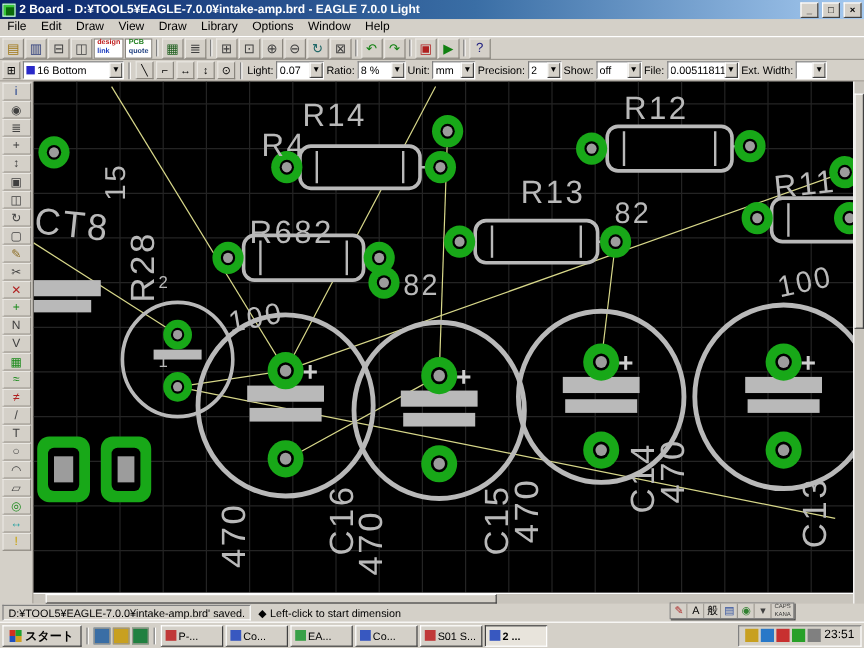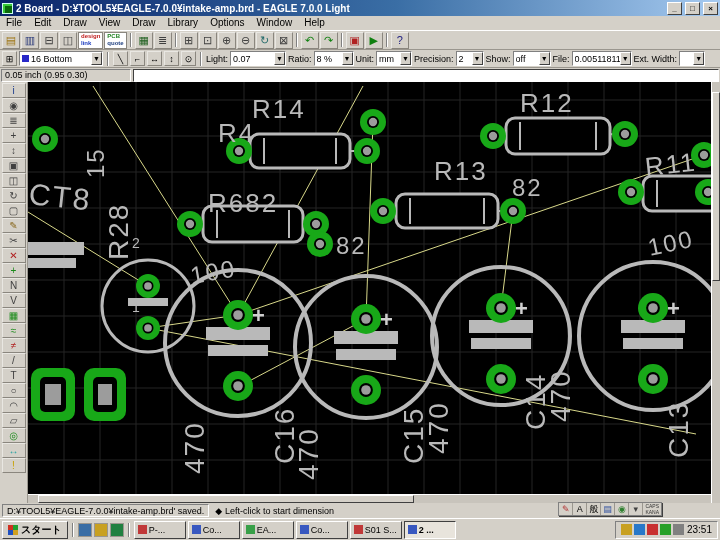--- a/index.html
+++ b/index.html
@@ -128,21 +128,21 @@
         <span class="arrow">▼</span>
       </div>
       <div class="tsep"></div>
       <div class="tb2-btn">╲</div>
       <div class="tb2-btn">⌐</div>
       <div class="tb2-btn">↔</div>
       <div class="tb2-btn">↕</div>
       <div class="tb2-btn">⊙</div>
       <div class="tsep"></div>
       <div class="lbl">Light:</div>
-      <div class="combo" style="width: 56px;">
+      <div class="combo" style="width: 40px;">
         <span class="cval">0.07</span>
         <span class="arrow">▼</span>
       </div>
       <div class="lbl">Ratio:</div>
       <div class="combo" style="width: 40px;">
         <span class="cval">8 %</span>
         <span class="arrow">▼</span>
       </div>
       <div class="lbl">Unit:</div>
       <div class="combo" style="width: 36px;">
@@ -164,24 +164,20 @@
         <span class="cval">0.00511811</span>
         <span class="arrow">▼</span>
       </div>
       <div class="lbl">Ext. Width:</div>
       <div class="combo" style="width: 26px;">
         <span class="cval"></span>
         <span class="arrow">▼</span>
       </div>
     </div>
 
-  <div class="cmdbar">
-    <div class="coordcell">0.05 inch (0.95 0.30)</div>
-    <input class="cmdinput" value="" style="">
-  </div>
 
   <div class="main">
     <div class="palette" id="palette">
         <div class="pal-btn" style="color: rgb(26, 60, 140);">i</div>
         <div class="pal-btn" style="color: rgb(64, 64, 64);">◉</div>
         <div class="pal-btn" style="color: rgb(64, 64, 64);">≣</div>
         <div class="pal-btn" style="color: rgb(64, 64, 64);">+</div>
         <div class="pal-btn" style="color: rgb(64, 64, 64);">↕</div>
         <div class="pal-btn" style="color: rgb(64, 64, 64);">▣</div>
         <div class="pal-btn" style="color: rgb(64, 64, 64);">◫</div>

